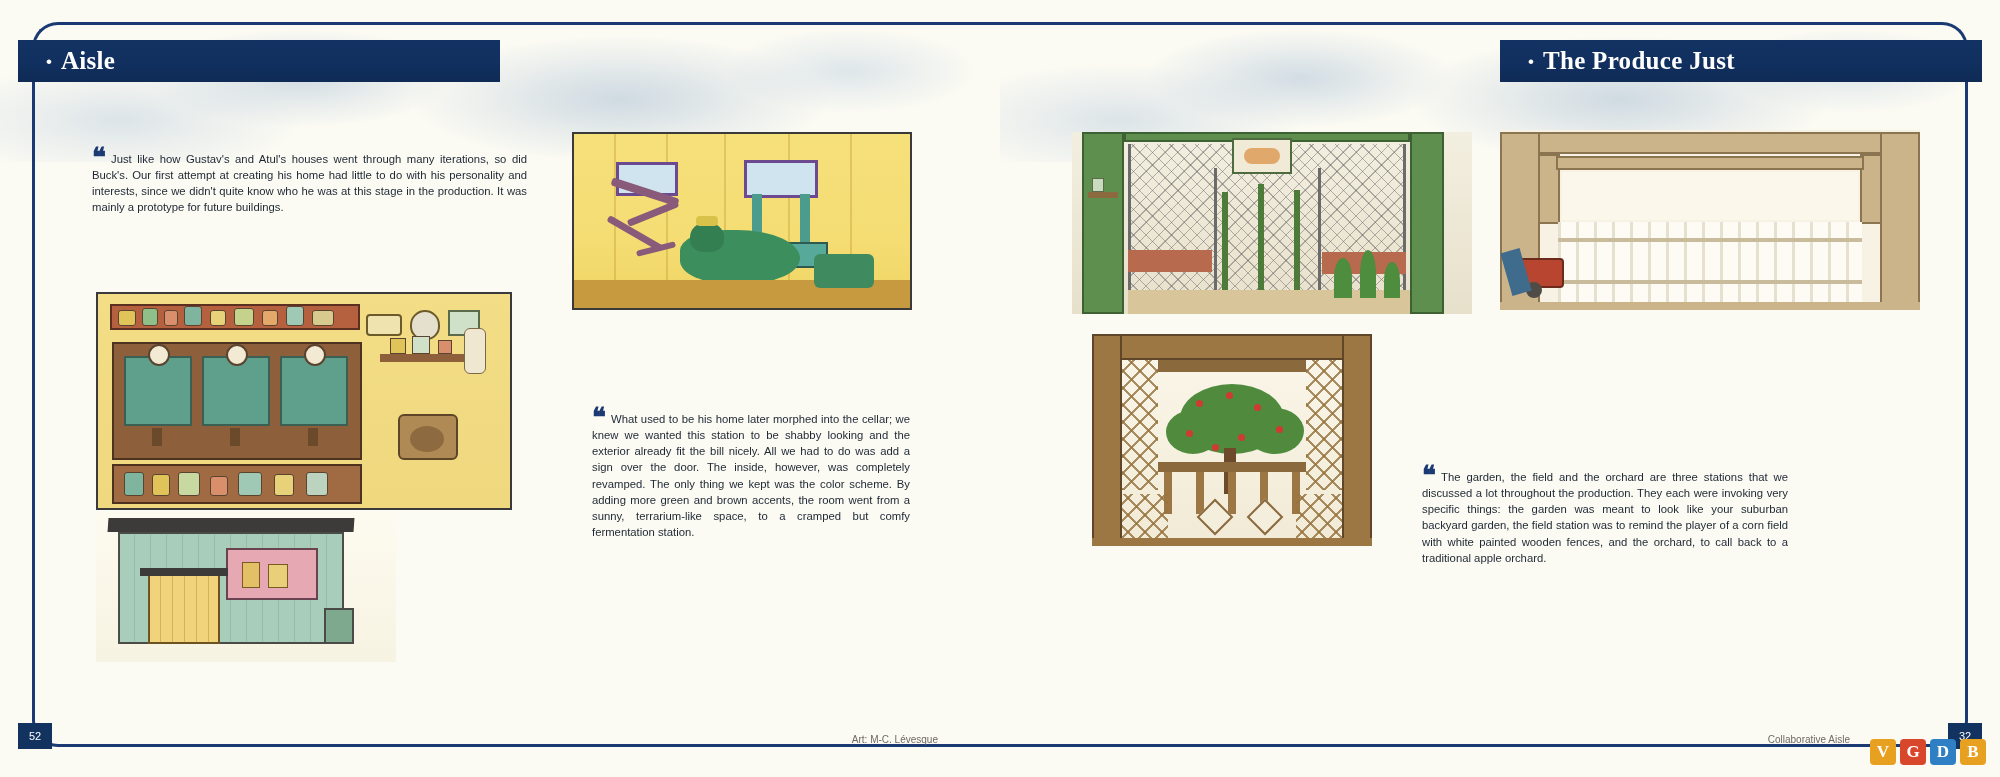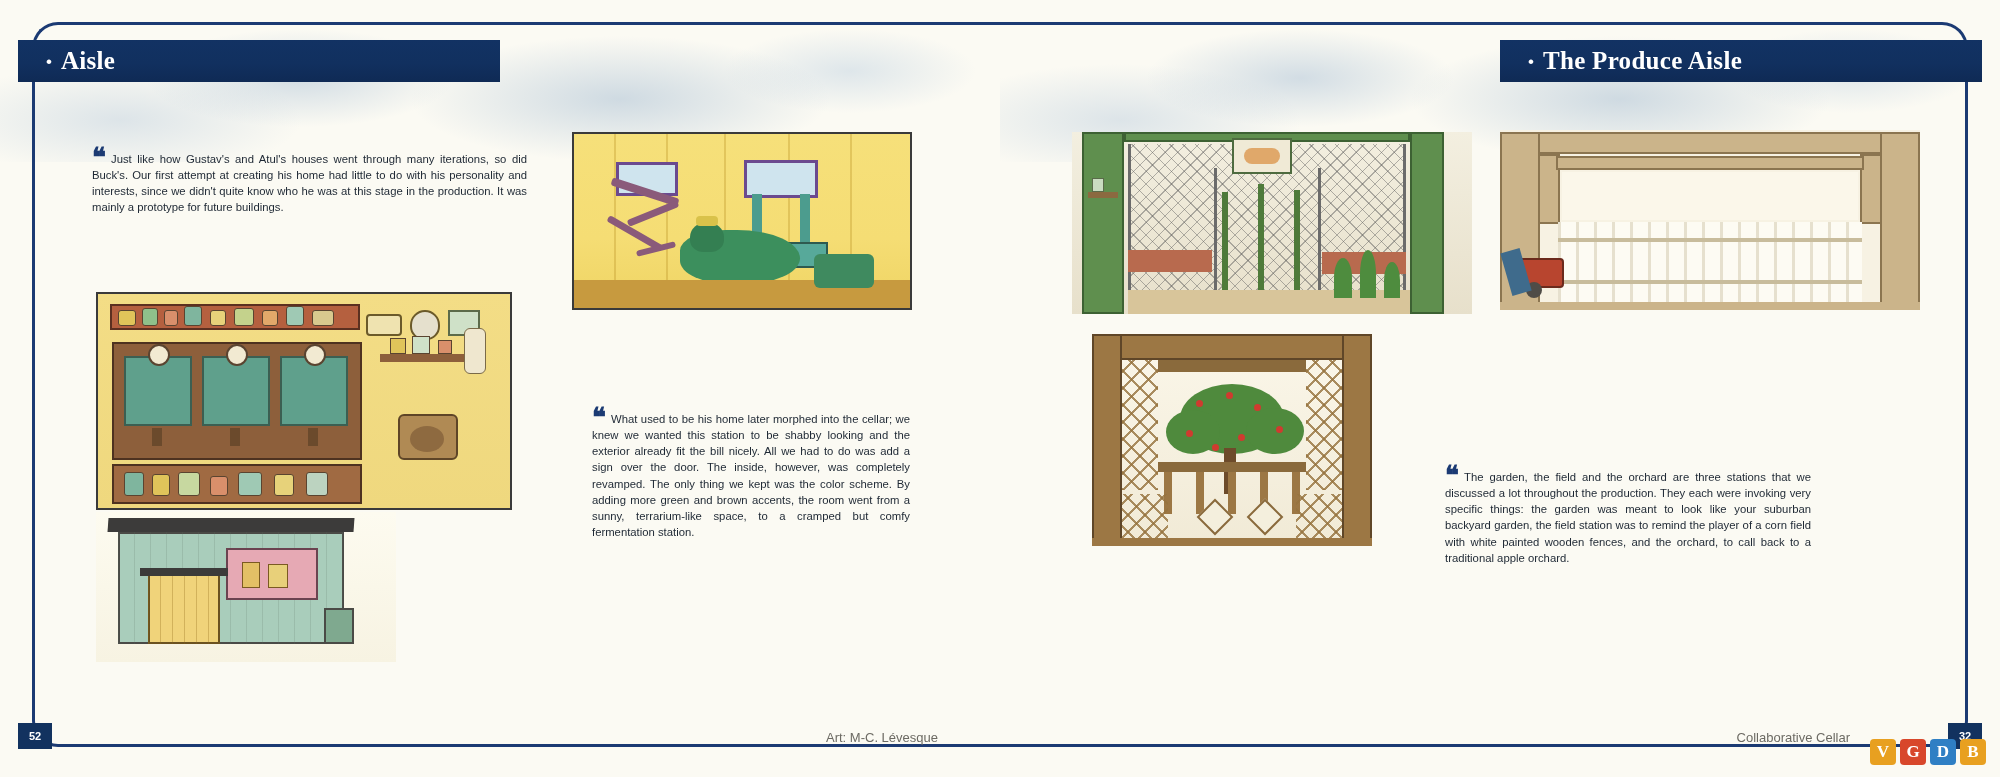--- a/index.html
+++ b/index.html
@@ -116,29 +116,29 @@
   .art.noborder { border: none; }
 
   
   .pagenum {
     position: absolute;
     bottom: 28px;
     width: 34px; height: 26px;
     background: #12325f;
     color: #ffffff;
     font-size: 11px;
-    display: flex; align-items: center; justify-content: center; font-weight: bold;
+    display: flex; align-items: center; justify-content: center;
   }
   .pagenum-left { left: 18px; }
   .pagenum-right { right: 18px; }
 
   .credit {
     position: absolute;
     bottom: 32px;
-    font-size: 13px;
+    font-size: 10px;
     color: #6c6a63;
   }
 
   
   .logo {
     position: absolute;
     right: 14px; bottom: 12px;
     display: flex;
     gap: 4px;
   }
@@ -324,21 +324,21 @@
     <div class="pagenum pagenum-left">52</div>
   </div>
 
   <div class="page">
     <div class="page-inner"></div>
     <div class="wash"></div>
     <div class="frame frame-right"></div>
 
     <div class="header-bar header-right">
       <span class="header-bullet">•</span>
-      <span class="header-title">The Produce Aisle</span>
+      <span class="header-title">The Produce Just</span>
     </div>
 
     <div class="art noborder" style="left:72px; top:132px; width:400px; height:182px;">
       <div class="ill">
         <div class="shp b1-bg"></div>
         <div class="shp b1-post" style="left:10px; top:0; width:42px; height:182px;"></div>
         <div class="shp b1-post" style="right:28px; top:0; width:34px; height:182px;"></div>
         <div class="shp" style="left:52px; top:0; right:62px; height:10px; background:#5f8f4e; border:2px solid #3d6133;"></div>
         <div class="shp b1-mesh" style="left:56px; top:12px; right:66px; height:150px;"></div>
         <div class="shp" style="left:56px; top:12px; width:3px; height:150px; background:#6b6b6b;"></div>
@@ -410,25 +410,25 @@
         <div class="shp" style="left:168px; top:138px; width:8px; height:42px; background:#9c7744;"></div>
         <div class="shp" style="left:200px; top:138px; width:8px; height:42px; background:#9c7744;"></div>
         <div class="shp b3-lattice" style="left:30px; top:160px; width:46px; height:50px;"></div>
         <div class="shp b3-lattice" style="right:30px; top:160px; width:46px; height:50px;"></div>
         <div class="shp" style="left:110px; top:170px; width:26px; height:26px; background:#f4efdd; border:2px solid #8a6a3c; transform:rotate(45deg);"></div>
         <div class="shp" style="left:160px; top:170px; width:26px; height:26px; background:#f4efdd; border:2px solid #8a6a3c; transform:rotate(45deg);"></div>
         <div class="shp" style="left:0; bottom:0; width:280px; height:8px; background:#9c7744;"></div>
       </div>
     </div>
 
-    <div class="textblock" style="left:445px; top:468px; width:366px;">
+    <div class="textblock" style="left:422px; top:468px; width:366px;">
       <span class="quote-mark">❝</span><span>The garden, the field and the orchard are three stations that we discussed a lot throughout the production. They each were invoking very specific things: the garden was meant to look like your suburban backyard garden, the field station was to remind the player of a corn field with white painted wooden fences, and the orchard, to call back to a traditional apple orchard.</span>
     </div>
 
-    <div class="credit" style="right:150px;">Collaborative Cellar</div>
+    <div class="credit" style="right:150px;">Collaborative Aisle</div>
     <div class="pagenum pagenum-right">32</div>
 
     <div class="logo">
       <span style="background:#e8a020">V</span>
       <span style="background:#d8472b">G</span>
       <span style="background:#2f7fc4">D</span>
       <span style="background:#e8a020">B</span>
     </div>
   </div>
 

